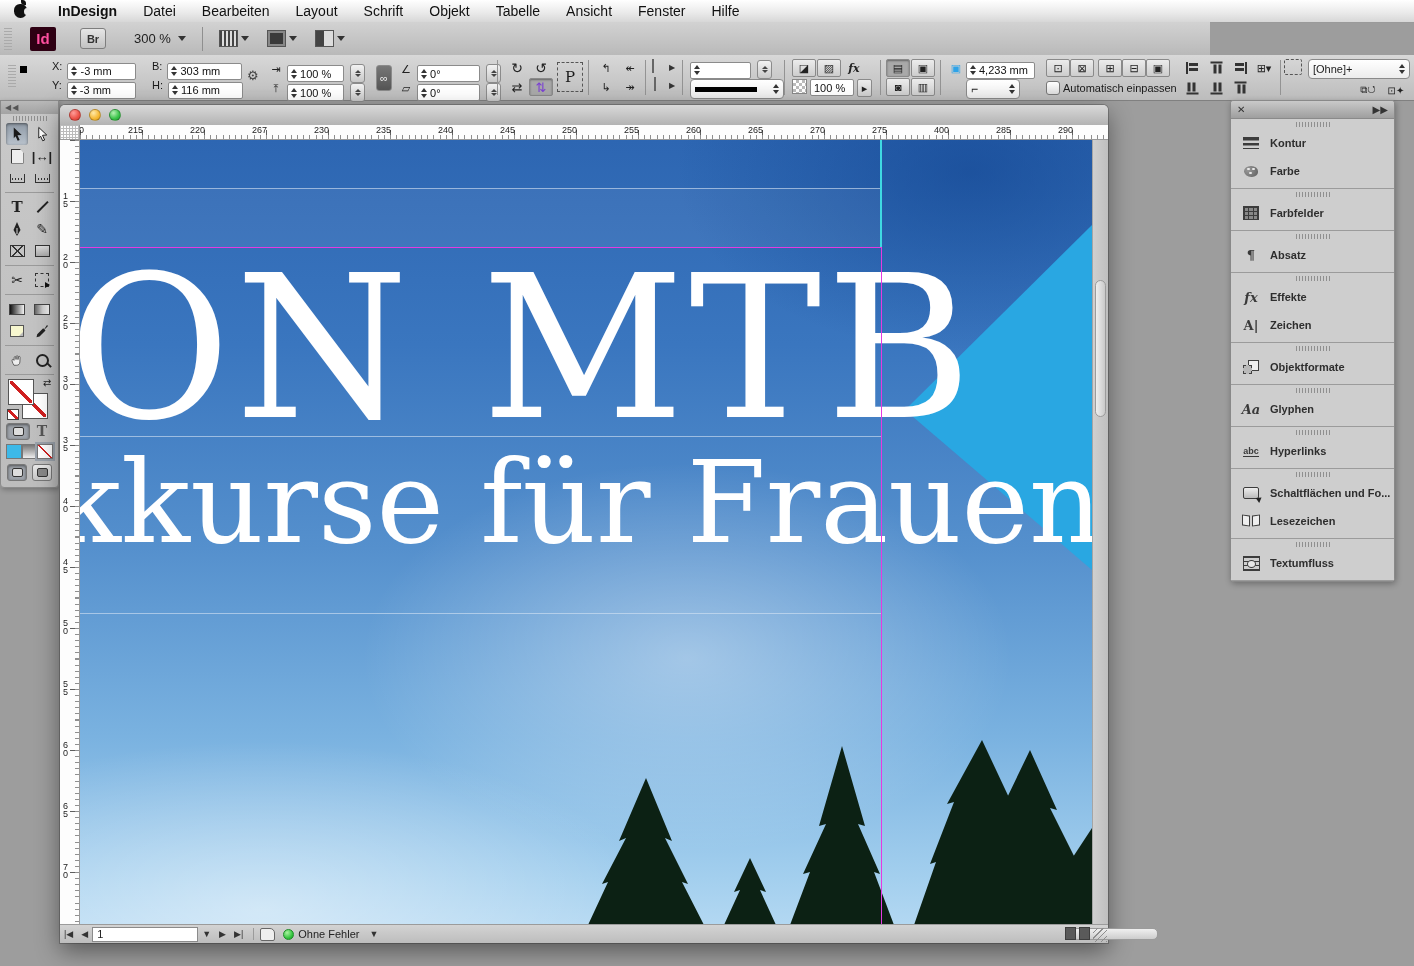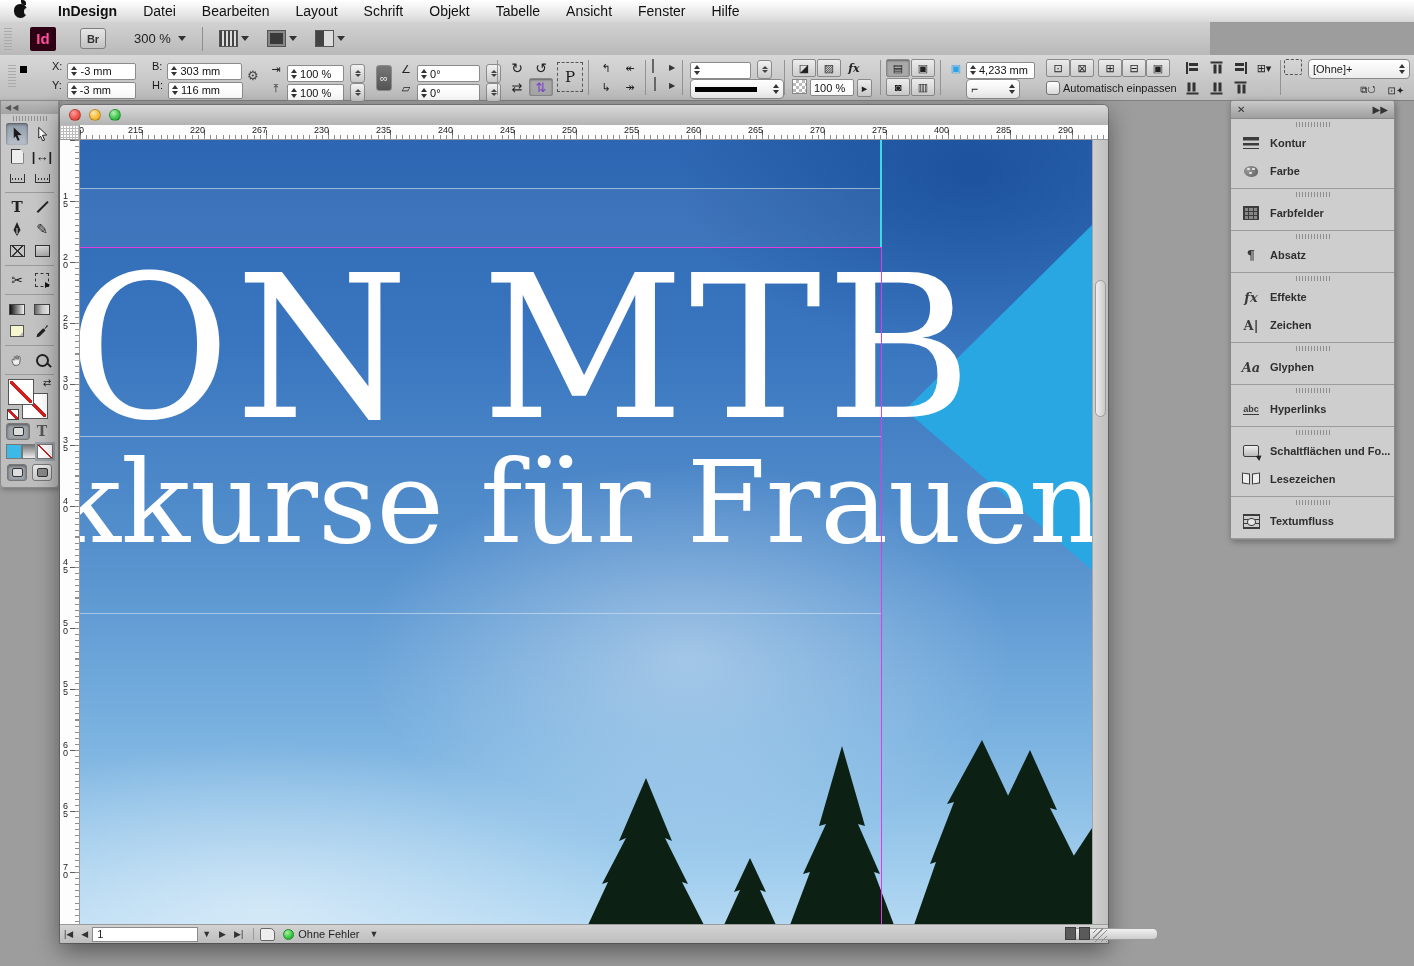--- a/index.html
+++ b/index.html
@@ -806,58 +806,69 @@
           </span>
           <span class="dlabel">Zeichen</span>
         </div>
       </div>
       <div class="dgroup">
         <div class="gdots">
           <span class="dots"></span>
         </div>
         <div class="ditem">
           <span class="dicon">
-            <span class="ditext" style="font-style:italic">Aa</span>
-          </span>
-          <span class="dlabel">Glyphen</span>
+            <span class="di-objstyle"></span>
+          </span>
+          <span class="dlabel">Objektformate</span>
         </div>
       </div>
       <div class="dgroup">
         <div class="gdots">
           <span class="dots"></span>
         </div>
         <div class="ditem">
           <span class="dicon">
-            <span class="di-hyper">abc</span>
-          </span>
-          <span class="dlabel">Hyperlinks</span>
+            <span class="ditext" style="font-style:italic">Aa</span>
+          </span>
+          <span class="dlabel">Glyphen</span>
         </div>
       </div>
       <div class="dgroup">
         <div class="gdots">
           <span class="dots"></span>
         </div>
         <div class="ditem">
           <span class="dicon">
-            <span class="di-button"></span>
-          </span>
-          <span class="dlabel">Schaltflächen und Fo...</span>
-        </div>
-        <div class="ditem">
-          <span class="dicon">
-            <span class="di-book"></span>
-          </span>
-          <span class="dlabel">Lesezeichen</span>
+            <span class="di-hyper">abc</span>
+          </span>
+          <span class="dlabel">Hyperlinks</span>
         </div>
       </div>
       <div class="dgroup">
         <div class="gdots">
           <span class="dots"></span>
         </div>
         <div class="ditem">
           <span class="dicon">
+            <span class="di-button"></span>
+          </span>
+          <span class="dlabel">Schaltflächen und Fo...</span>
+        </div>
+        <div class="ditem">
+          <span class="dicon">
+            <span class="di-book"></span>
+          </span>
+          <span class="dlabel">Lesezeichen</span>
+        </div>
+      </div>
+      <div class="dgroup">
+        <div class="gdots">
+          <span class="dots"></span>
+        </div>
+        <div class="ditem">
+          <span class="dicon">
             <span class="di-textwrap"></span>
           </span>
           <span class="dlabel">Textumfluss</span>
         </div>
       </div>
     </div>
 </div>
 
 </body></html>

